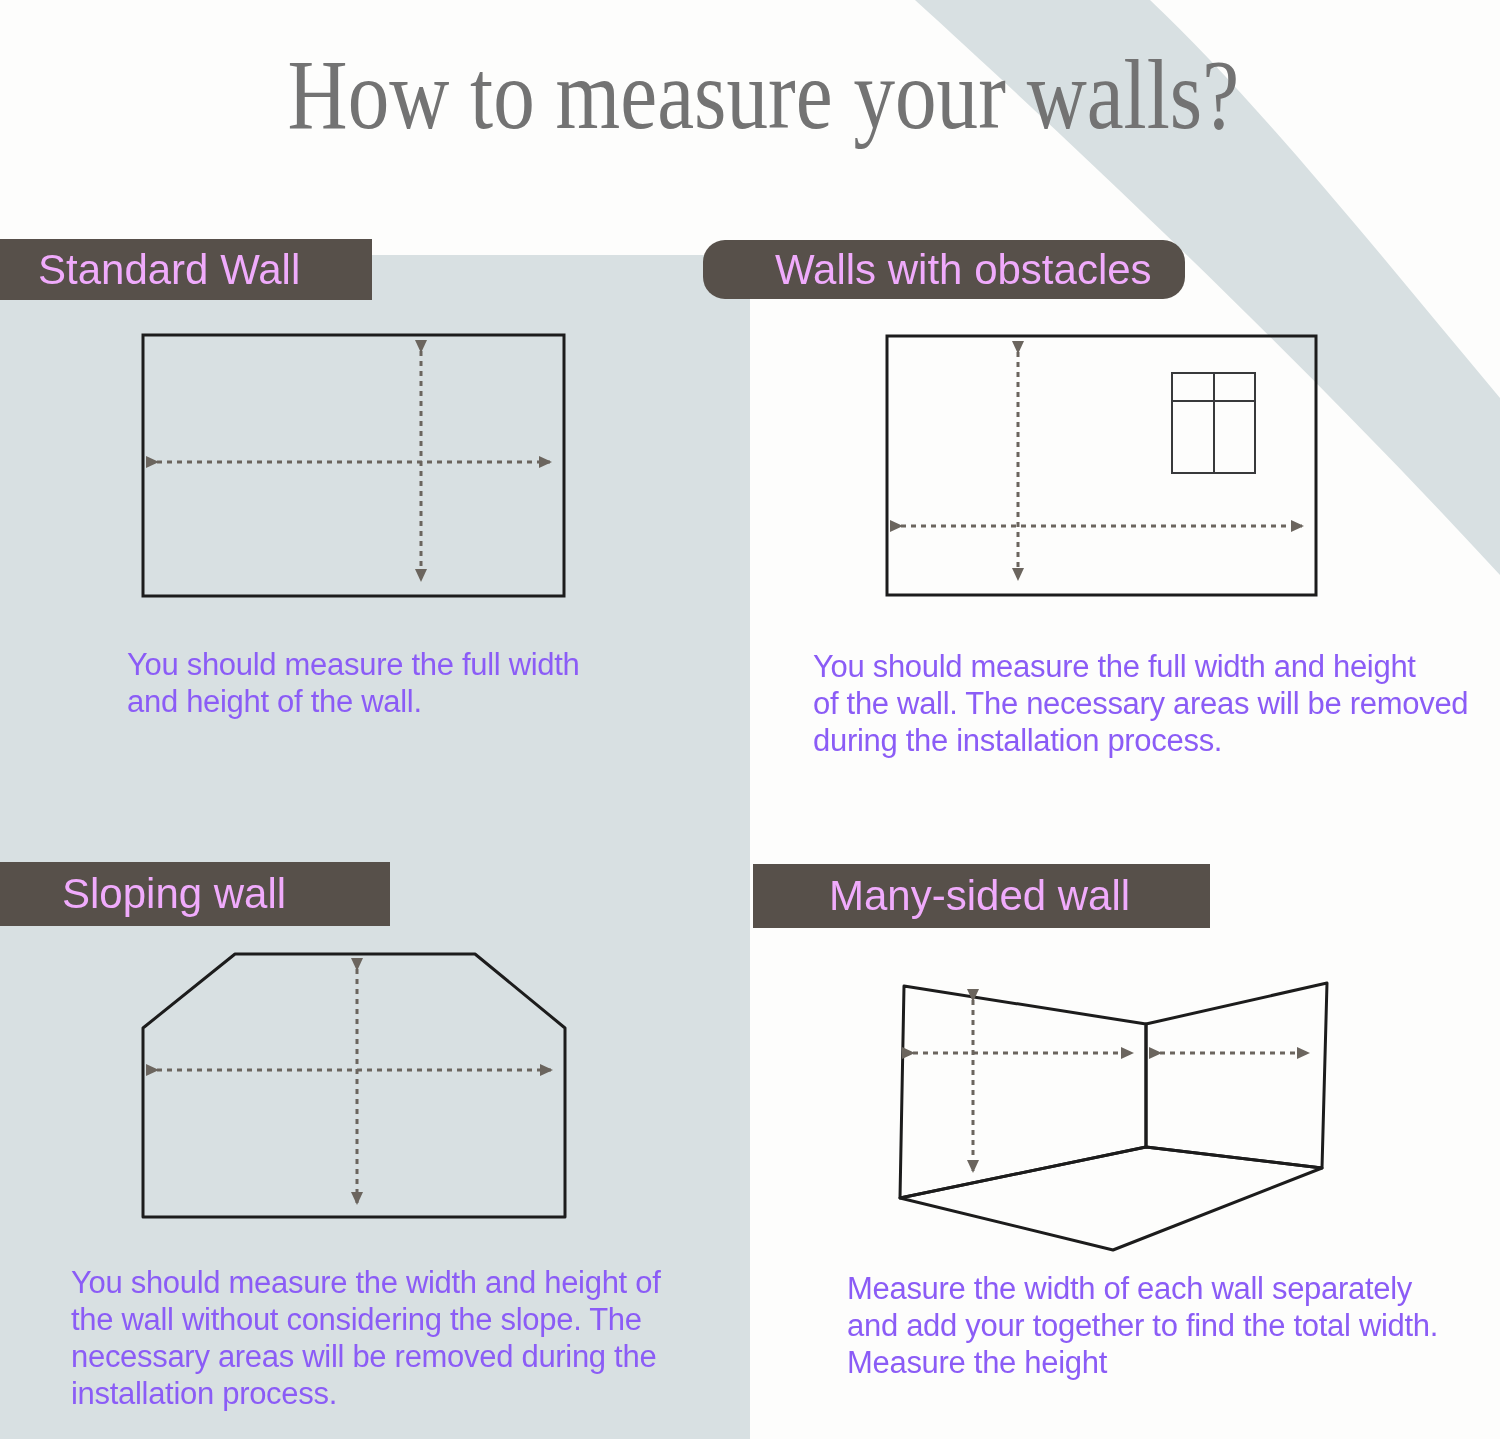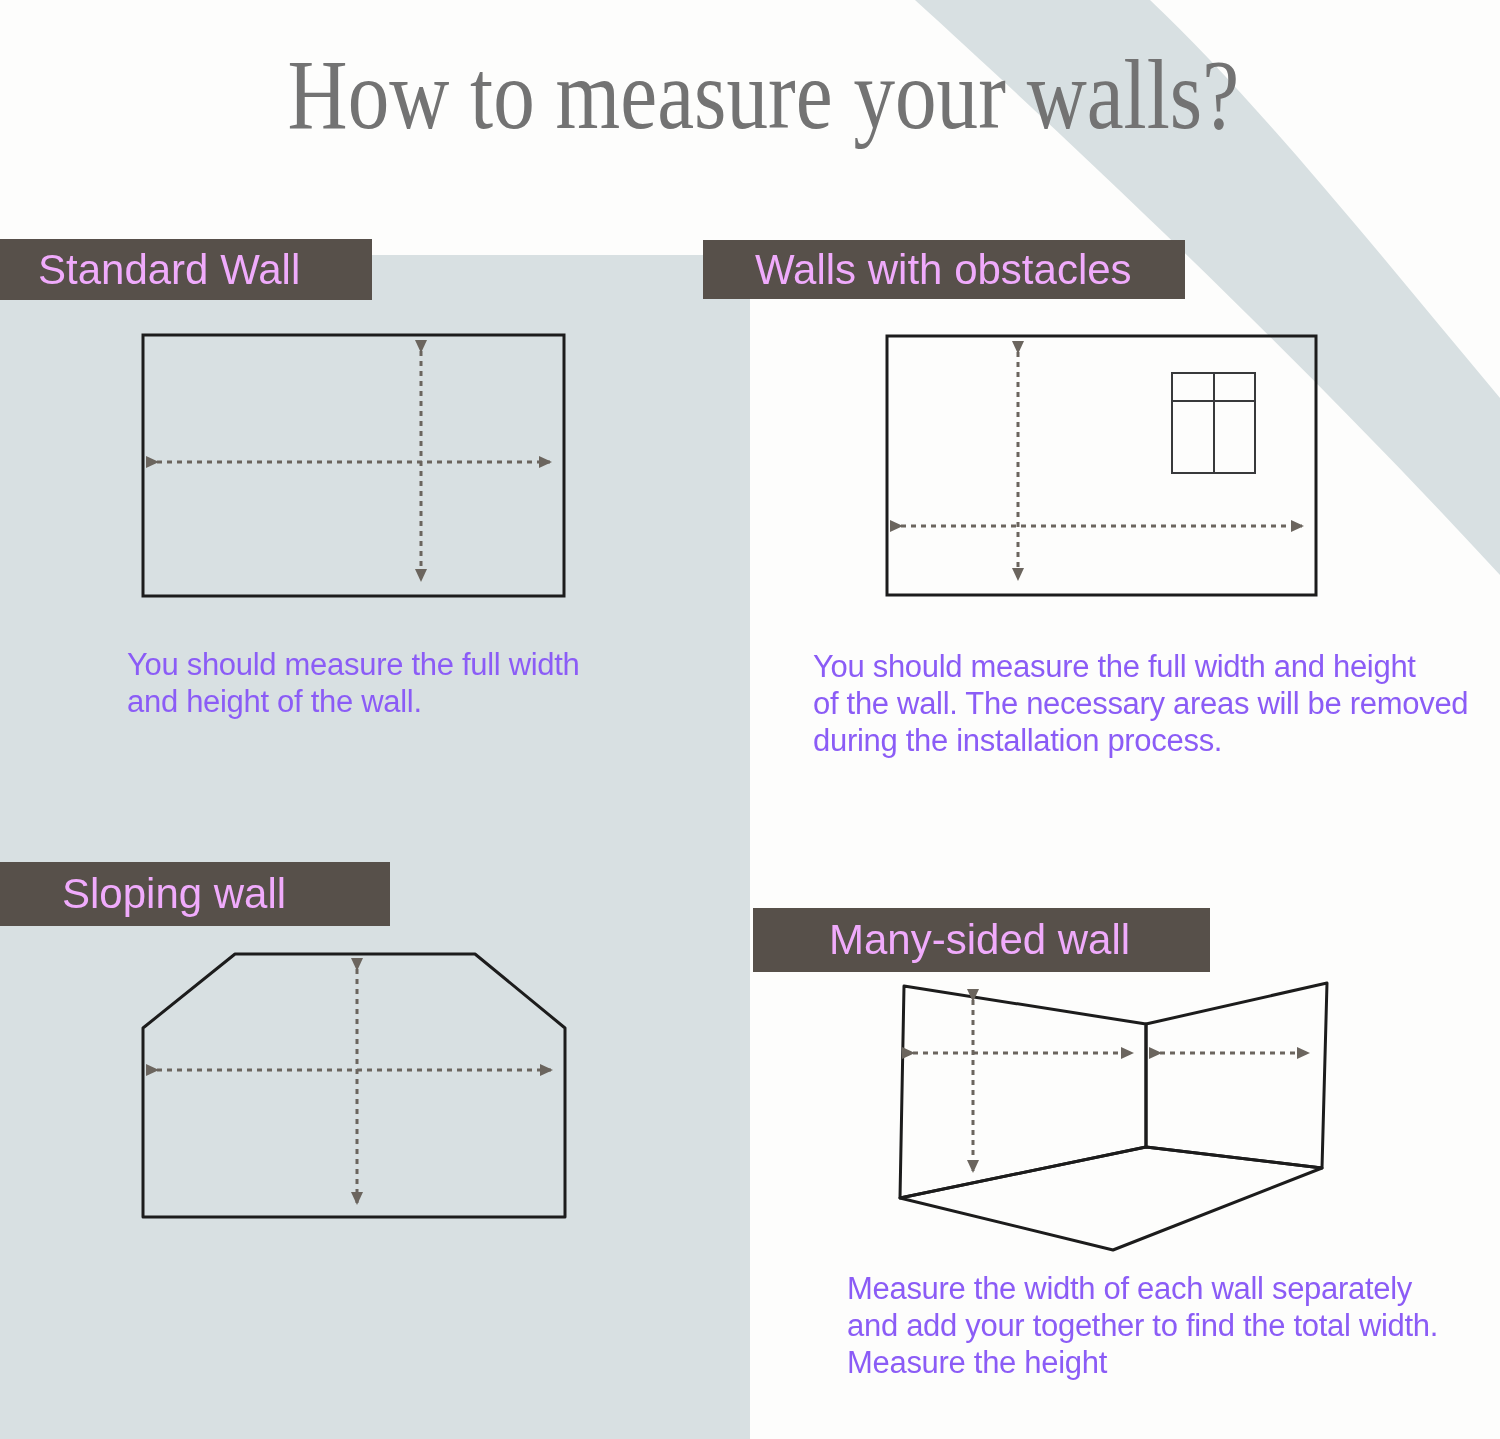--- a/index.html
+++ b/index.html
@@ -19,23 +19,23 @@
     font-family:Liberation Serif, serif;
     font-size:99px; line-height:1.2; color:#737373; white-space:nowrap;padding-left:13px;
   }
   .page-title .squeeze{display:inline-block; transform:scaleX(0.84); transform-origin:50% 50%;}
   .bar{
     position:absolute; z-index:4; background:#57504a;
     display:flex; align-items:center;
     color:#f0abfc; font-size:42px; line-height:1; white-space:nowrap;
   }
   .bar-standard{left:0; top:239px; width:372px; height:61px; padding-left:38px; box-sizing:border-box;}
-  .bar-obstacles{left:703px; top:240px; width:482px; height:59px; padding-left:52px; box-sizing:border-box;}
+  .bar-obstacles{left:703px; top:240px; width:482px; height:59px; padding-left:72px; box-sizing:border-box;border-radius:22px;}
   .bar-sloping{left:0; top:862px; width:390px; height:64px; padding-left:62px; box-sizing:border-box;}
-  .bar-many{left:753px; top:908px; width:457px; height:64px; padding-left:76px; box-sizing:border-box;}
+  .bar-many{left:753px; top:864px; width:457px; height:64px; padding-left:76px; box-sizing:border-box;}
   .diagram{position:absolute; z-index:3;}
   .diag-standard{left:141px; top:333px;}
   .diag-obstacles{left:885px; top:334px;}
   .diag-sloping{left:140px; top:951px;}
   .diag-many{left:890px; top:975px;}
   .caption{
     position:absolute; z-index:3;
     color:#8b5cf6; font-size:31px; line-height:37px;
     letter-spacing:-0.3px; white-space:pre-line;
   }
@@ -124,17 +124,21 @@
     <line x1="23" y1="78" x2="242" y2="78" stroke="#6b655e" stroke-width="3" stroke-dasharray="5 5" marker-start="url(#ah-d)" marker-end="url(#ah-d)"></line>
     <line x1="270" y1="78" x2="418" y2="78" stroke="#6b655e" stroke-width="3" stroke-dasharray="5 5" marker-start="url(#ah-d)" marker-end="url(#ah-d)"></line>
     <line x1="83" y1="25" x2="83" y2="196" stroke="#6b655e" stroke-width="3" stroke-dasharray="5 5" marker-start="url(#ah-d)" marker-end="url(#ah-d)"></line>
   </svg>
 
   <div class="caption cap-standard">You should measure the full width
 and height of the wall.</div>
   <div class="caption cap-obstacles">You should measure the full width and height
 of the wall. The necessary areas will be removed
 during the installation process.</div>
+  <div class="caption cap-sloping">You should measure the width and height of
+the wall without considering the slope. The
+necessary areas will be removed during the
+installation process.</div>
   <div class="caption cap-many">Measure the width of each wall separately
 and add your together to find the total width.
 Measure the height</div>
 
 </div>
 
 </body></html>

